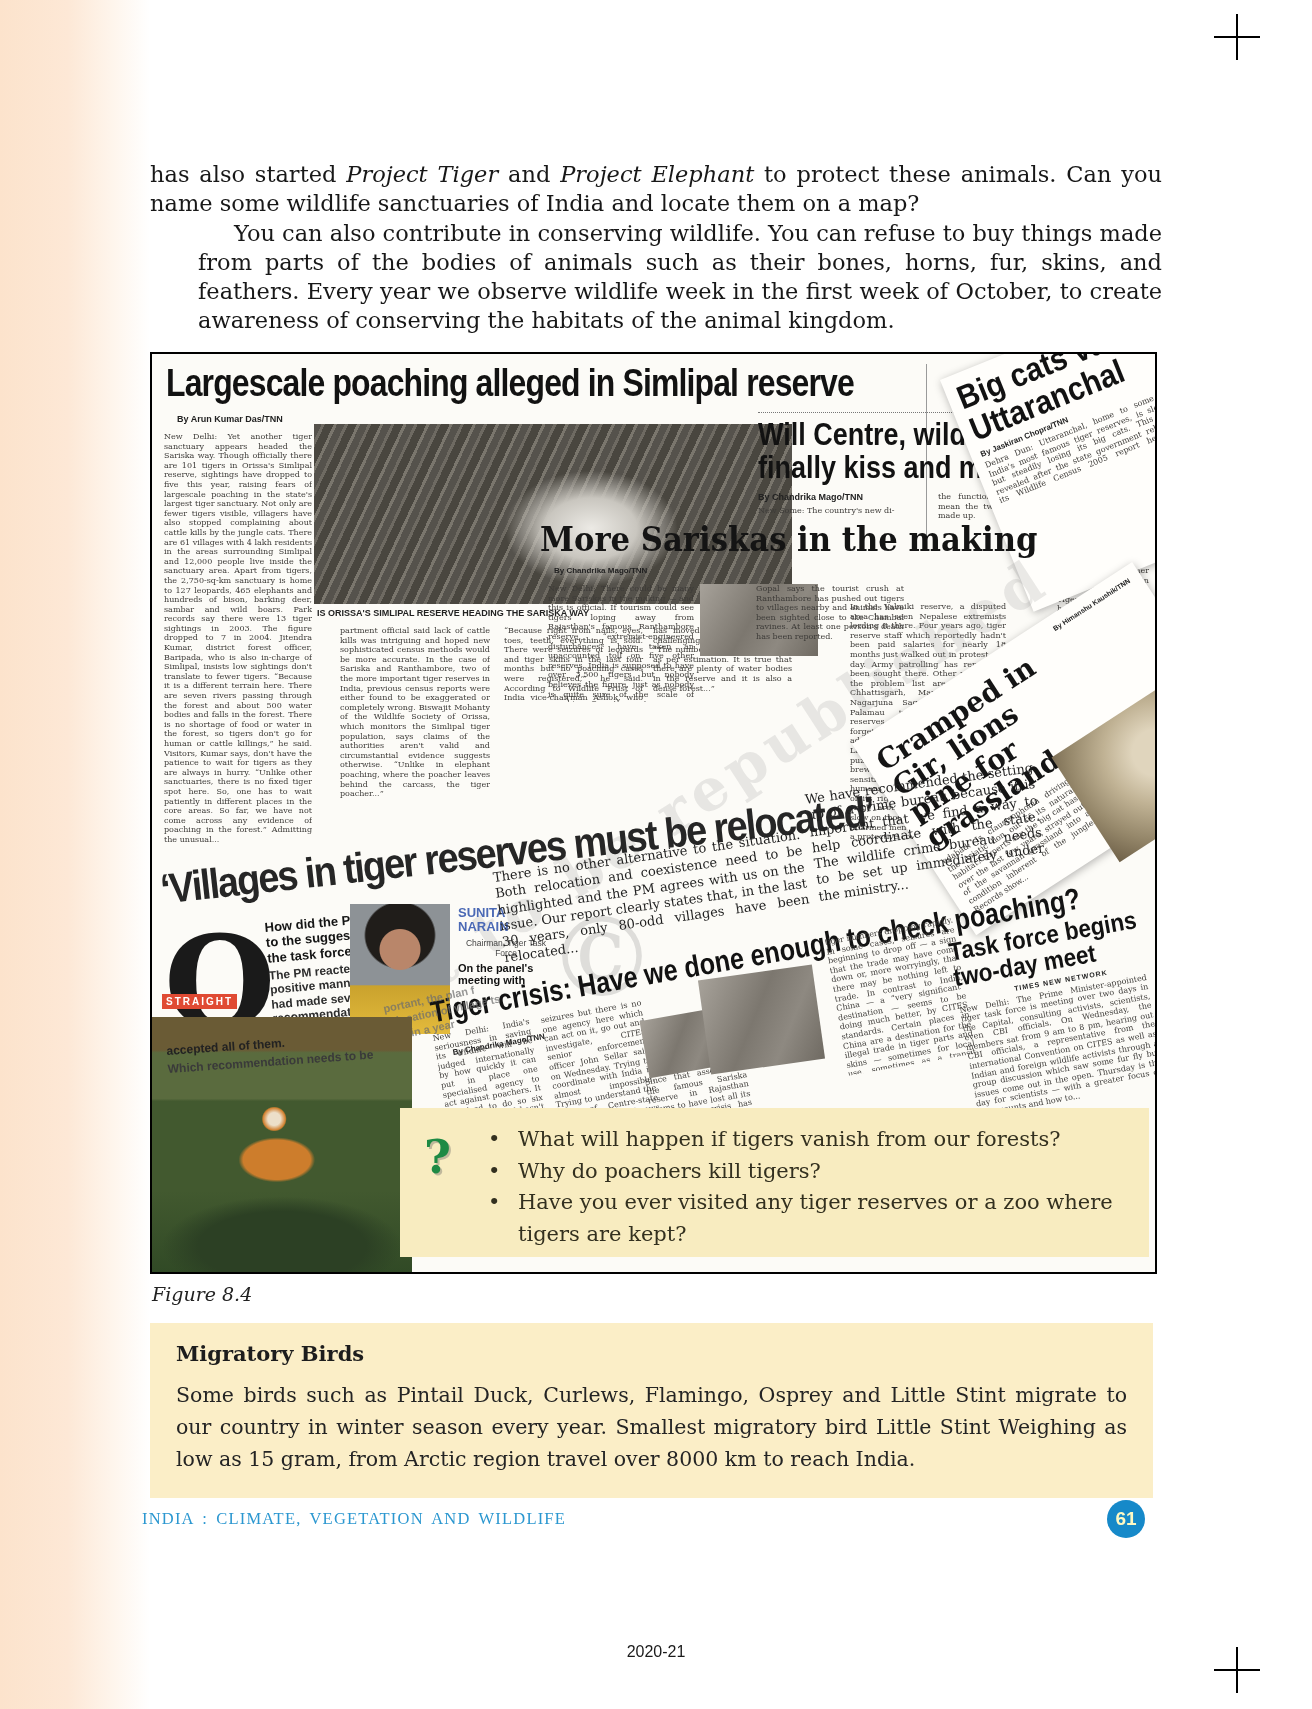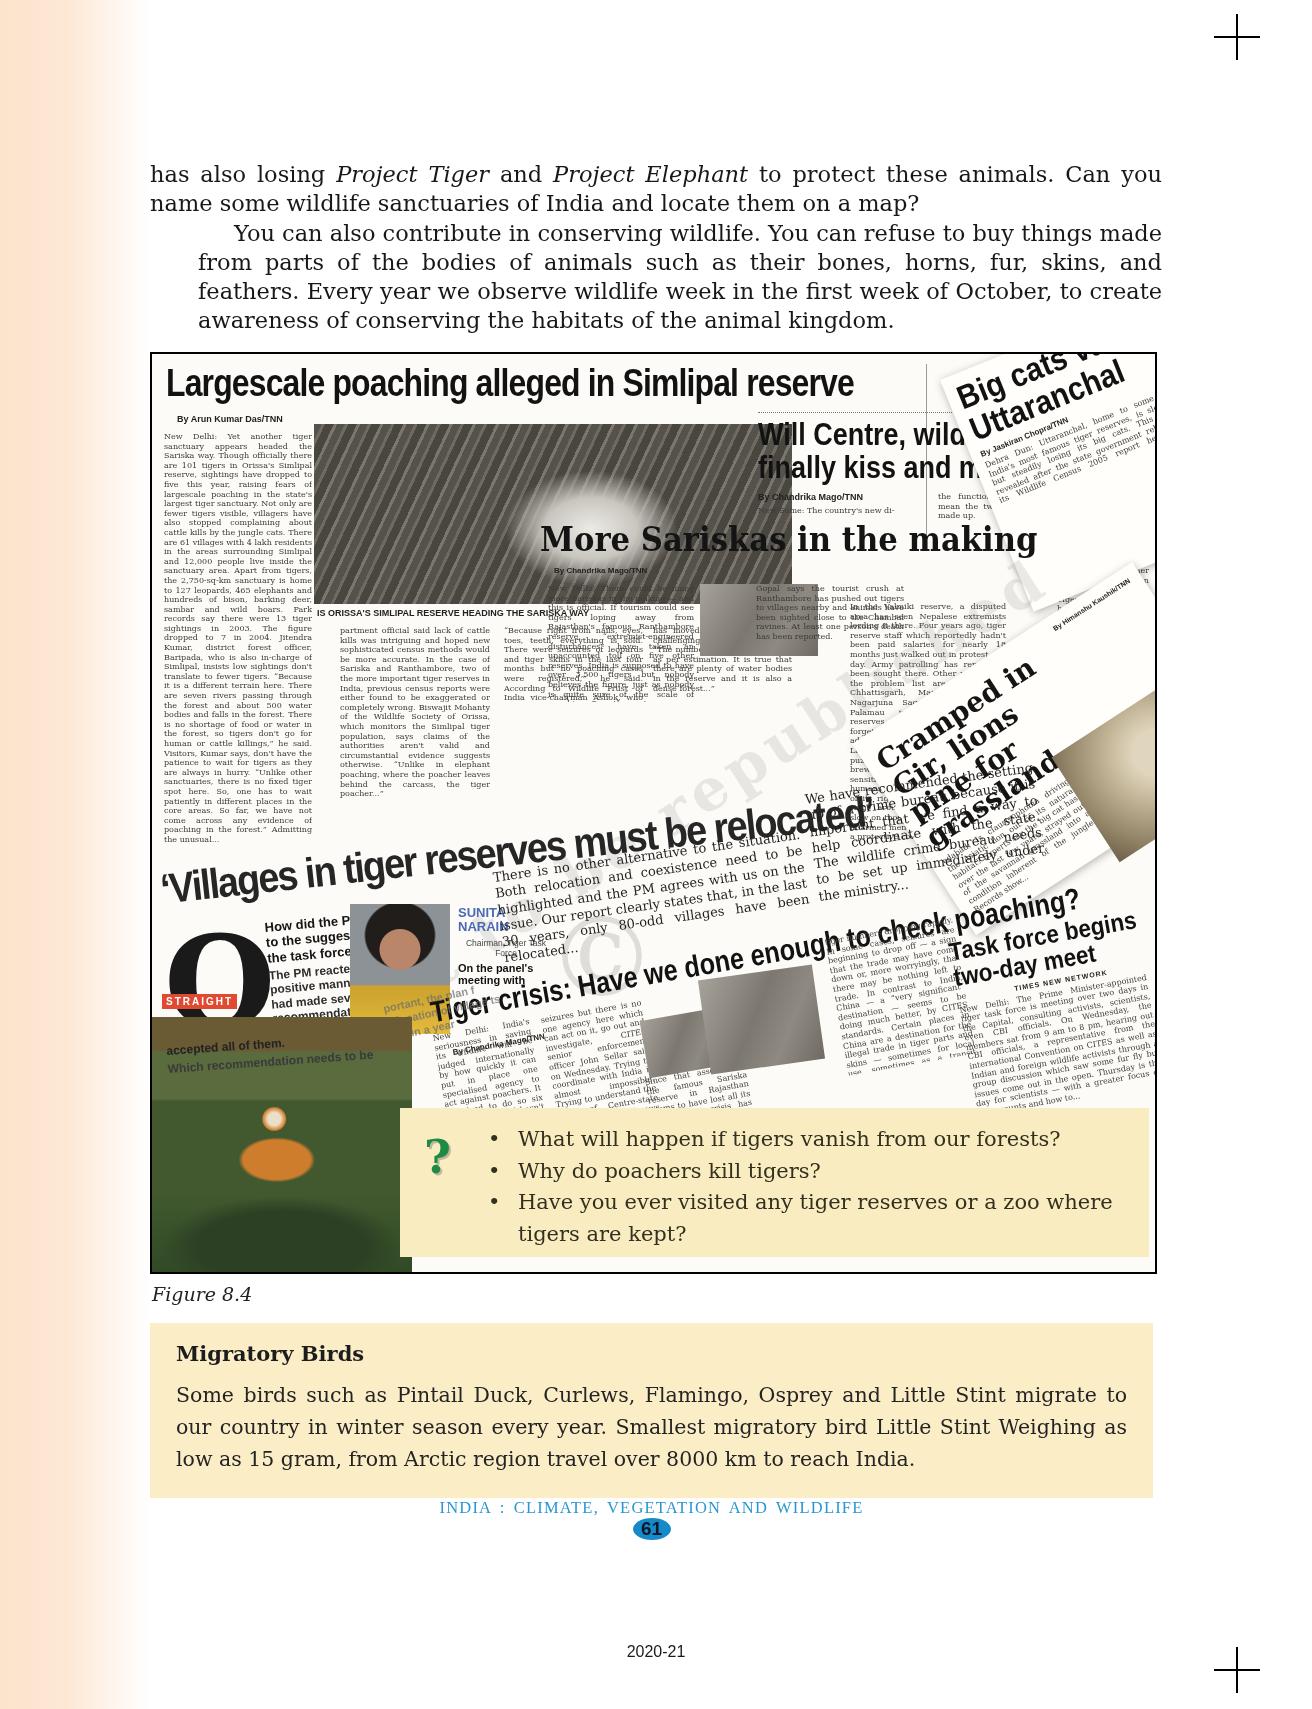--- a/index.html
+++ b/index.html
@@ -47,42 +47,42 @@
   .qlist{list-style:none;margin:0 0 0 58px;padding:0;font-size:21px;line-height:1.5;color:#33301f;}
   .qlist li{position:relative;padding-left:36px;}
   .qlist li::before{content:"\2022";position:absolute;left:6px;}
 
   .figcaption{position:absolute;left:152px;top:1283px;font-style:italic;font-size:19px;color:#222;}
 
   .migratory{position:absolute;left:150px;top:1323px;width:1003px;box-sizing:border-box;background:#fbeec7;padding:18px 26px 22px 26px;}
   .mig-title{font-family:"DejaVu Serif",serif;font-weight:700;font-size:21px;color:#1d1d1d;}
   .mig-body{margin:14px 0 0 0;font-size:20.5px;line-height:1.56;color:#242424;text-align:justify;}
 
-  .footerline{position:absolute;left:150px;top:1498px;width:1003px;height:42px;display:flex;align-items:center;justify-content:space-between;flex-direction:column;}
+  .footerline{position:absolute;left:142px;top:1498px;width:1003px;height:42px;display:flex;align-items:center;justify-content:space-between;}
   .footer-title{font-family:"Liberation Serif",serif;font-size:16.5px;letter-spacing:1.2px;word-spacing:3px;color:#2b97d0;}
-  .badge{width:38px;height:38px;border-radius:50%;background:#1689c9;color:#0f172a;font-family:"Liberation Sans",sans-serif;font-weight:700;font-size:19px;display:flex;align-items:center;justify-content:center;}
+  .badge{width:38px;height:38px;border-radius:50%;background:#1689c9;color:#fef9c3;font-family:"Liberation Sans",sans-serif;font-weight:700;font-size:19px;display:flex;align-items:center;justify-content:center;}
   .year{position:absolute;left:0;top:1643px;width:1312px;text-align:center;font-family:"Liberation Sans",sans-serif;font-size:16px;color:#1a1a1a;}
 </style>
 </head>
 <body>
 
 <div class="page">
   <div class="left-strip"></div>
 
   <div class="crop" style="left:1214px;top:14px;">
       <span class="h"></span>
       <span class="v"></span>
     </div>
   <div class="crop" style="left:1214px;top:1647px;">
       <span class="h"></span>
       <span class="v"></span>
     </div>
 
   <div class="intro">
-    <p><span>has also losing </span><i>Project Tiger</i><span> and </span><i>Project Elephant</i><span> to protect these animals. Can you name some wildlife sanctuaries of India and locate them on a map?</span></p>
+    <p><span>has also started </span><i>Project Tiger</i><span> and </span><i>Project Elephant</i><span> to protect these animals. Can you name some wildlife sanctuaries of India and locate them on a map?</span></p>
     <p class="ind"><span>You can also contribute in conserving wildlife. You can refuse to buy things made from parts of the bodies of animals such as their bones, horns, fur, skins, and feathers. Every year we observe wildlife week in the first week of October, to create awareness of conserving the habitats of the animal kingdom.</span></p>
   </div>
 
   <div class="figure">
 
     <div class="abs head-cond" style="left:14px;top:8px;font-size:38px;letter-spacing:-1px;white-space:nowrap;transform:scaleX(.84);">Largescale poaching alleged in Simlipal reserve</div>
     <div class="abs" style="left:774px;top:10px;width:1px;height:176px;background:#9a9a9a;"></div>
     <div class="abs byline" style="left:25px;top:60px;">By Arun Kumar Das/TNN</div>
     <div class="abs np" style="left:12px;top:78px;width:148px;height:560px;">New Delhi: Yet another tiger sanctuary appears headed the Sariska way. Though officially there are 101 tigers in Orissa's Simlipal reserve, sightings have dropped to five this year, raising fears of largescale poaching in the state's largest tiger sanctuary. Not only are fewer tigers visible, villagers have also stopped complaining about cattle kills by the jungle cats. There are 61 villages with 4 lakh residents in the areas surrounding Simlipal and 12,000 people live inside the sanctuary area. Apart from tigers, the 2,750-sq-km sanctuary is home to 127 leopards, 465 elephants and hundreds of bison, barking deer, sambar and wild boars. Park records say there were 13 tiger sightings in 2003. The figure dropped to 7 in 2004. Jitendra Kumar, district forest officer, Baripada, who is also in-charge of Simlipal, insists low sightings don't translate to fewer tigers. “Because it is a different terrain here. There are seven rivers passing through the forest and about 500 water bodies and falls in the forest. There is no shortage of food or water in the forest, so tigers don't go for human or cattle killings,” he said. Visitors, Kumar says, don't have the patience to wait for tigers as they are always in hurry. “Unlike other sanctuaries, there is no fixed tiger spot here. So, one has to wait patiently in different places in the core areas. So far, we have not come across any evidence of poaching in the forest.” Admitting the unusual...</div>
     <div class="abs ph ph-tigerhead" style="left:162px;top:70px;width:478px;height:180px;"></div>

